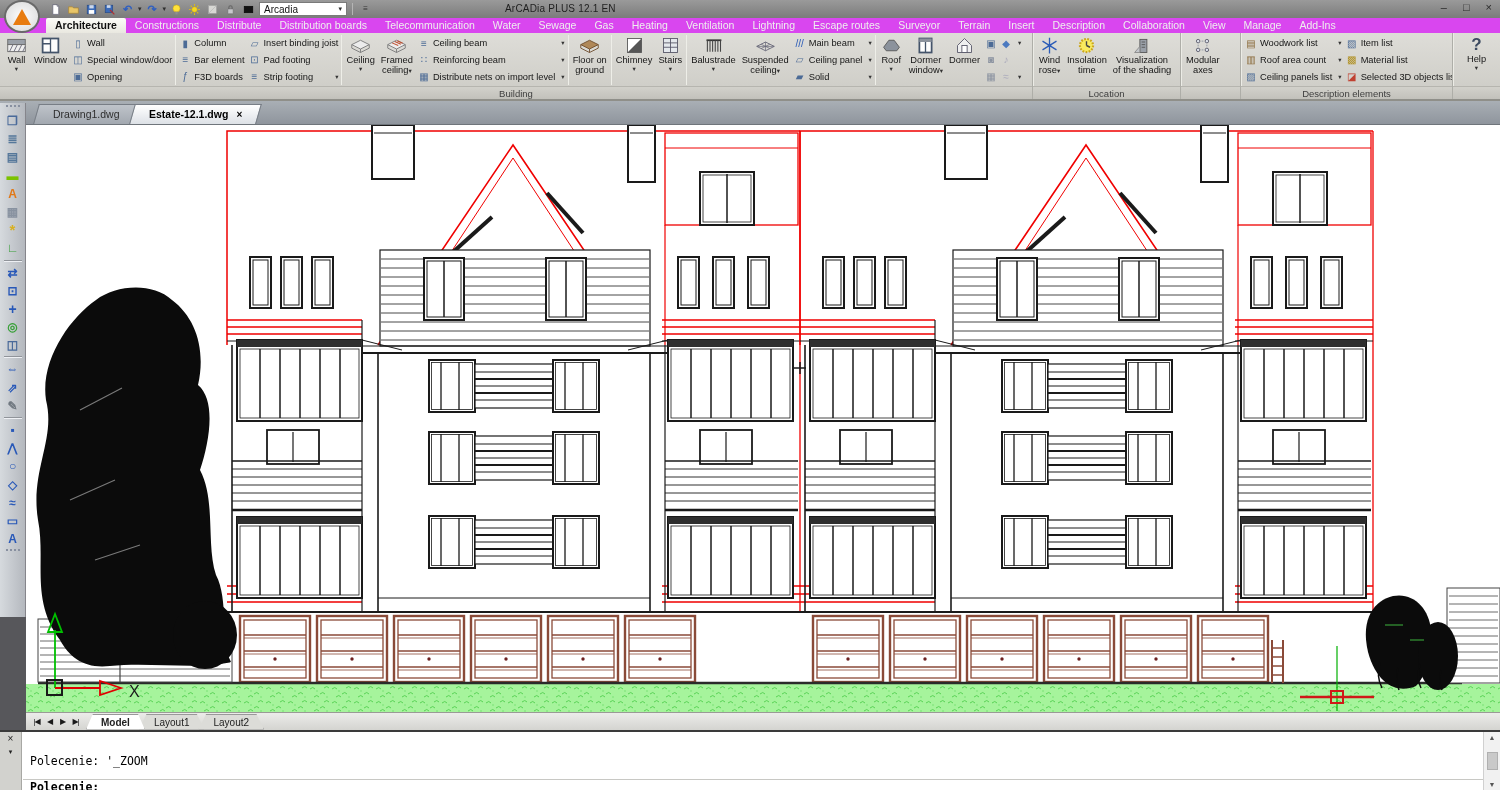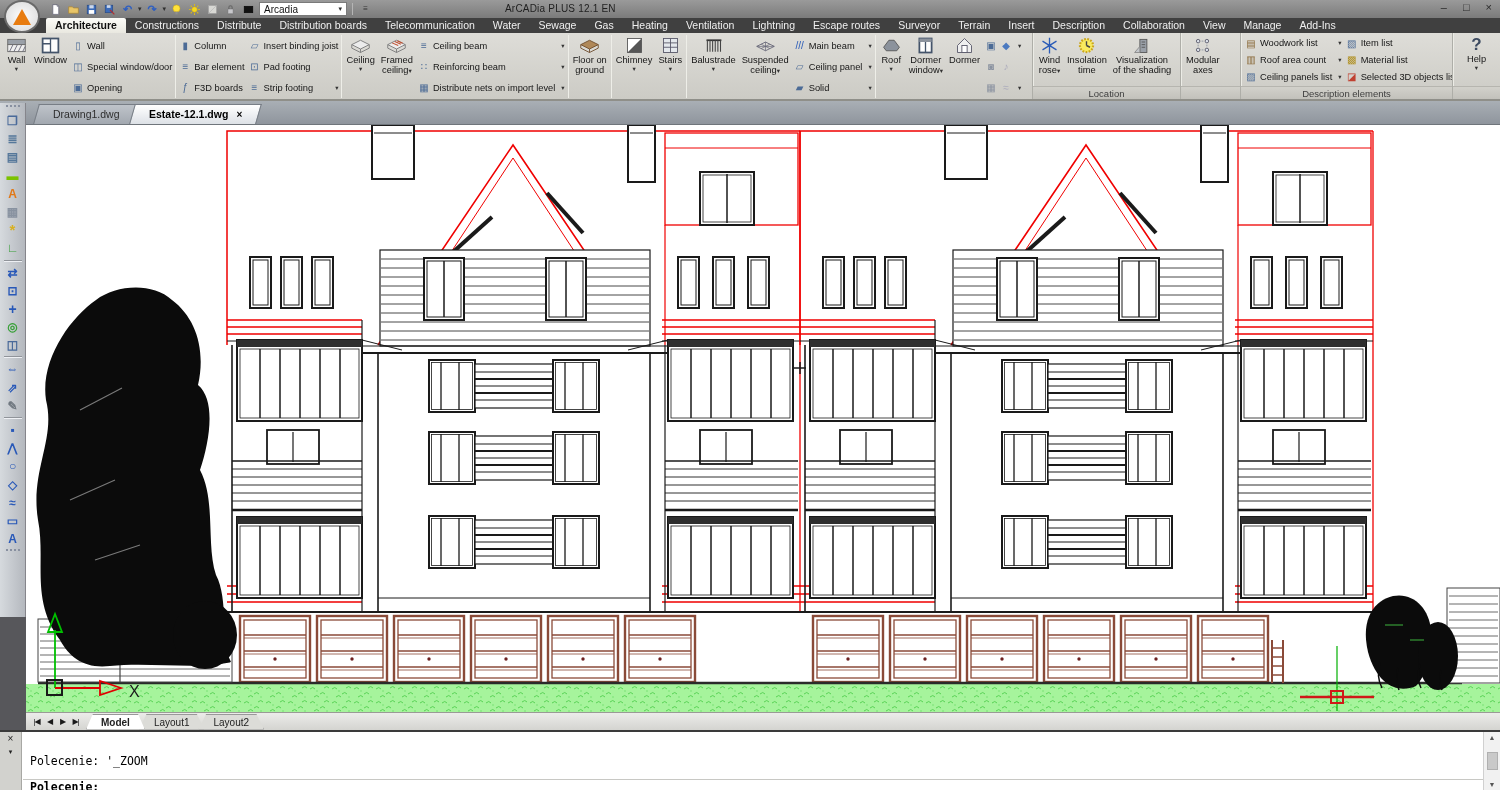--- a/index.html
+++ b/index.html
@@ -16,21 +16,21 @@
 .qi{width:15px;height:14px;display:flex;align-items:center;justify-content:center;font-size:11px;line-height:14px}
 .qi svg{width:13px;height:13px}
 .qsep{width:1px;height:12px;background:#6d6d6d;border-right:1px solid #b5b5b5;margin:0 2px}
 .qarr{font-size:7px;color:#2e2e2e}
 #profilebox{width:88px;height:14px;background:#fff;border:1px solid #7a7a7a;font-size:10px;
       display:flex;align-items:center;padding:0 4px;color:#111;justify-content:space-between}
 #wtitle{left:505px;top:3px;font-size:10px;color:#1f1f1f;letter-spacing:.2px}
 .winbtns{right:8px;top:1px;display:flex;gap:16px;color:#2a2a2a;font-size:11px;z-index:5}
 .winbtns span{cursor:default}
 
-#tabrow{left:0;top:18px;width:1500px;height:15px;background:#404040;display:flex;padding-left:46px}
+#tabrow{left:0;top:18px;width:1500px;height:15px;background:#d946ef;display:flex;padding-left:46px}
 .rtab{padding:1px 9px 0;font-size:10.5px;color:#efefef;white-space:nowrap}
 .rtab.active{background:linear-gradient(#fcfcf8,#e9e8e0);color:#101010;border-radius:2px 2px 0 0;font-weight:bold}
 
 #ribbon{left:0;top:33px;width:1500px;height:68px;background:linear-gradient(#deddd8,#cccbc5);
         border-bottom:2px solid #8f8f89;display:flex}
 .grp{display:flex;flex-direction:column;border-right:1px solid #aeaea8;box-shadow:1px 0 0 #ecece6;overflow:hidden}
 .gbody{flex:1;display:flex;align-items:stretch;padding:1px 2px 0}
 .glabel{height:13px;text-align:center;font-size:9.5px;color:#3e3e3e;
         background:linear-gradient(#d2d1cb,#c2c1bb);border-top:1px solid #b6b5af;line-height:13px}
 .bb{display:flex;flex-direction:column;align-items:center;justify-content:flex-start;
@@ -463,20 +463,21 @@
             <span class="sico" style="color:#8a92a0">◙</span>
             <span class="sico" style="color:#aab">♪</span>
           </div>
         <div class="srow">
             <span class="sico" style="color:#8a92a0">▦</span>
             <span class="sico" style="color:#aab">≈</span>
             <span class="sarr">▾</span>
           </div>
       </div>
     </div>
+    <div class="glabel">Building</div>
   </div>
 
   <div class="grp" style="width:148px">
     <div class="gbody">
       <div class="bb">
           <svg viewBox="0 0 24 24">
             <use href="#sym-wind"></use>
           </svg>
           <span>Wind</span>
           <span><span>rose</span><span class="inar">▾</span></span>

